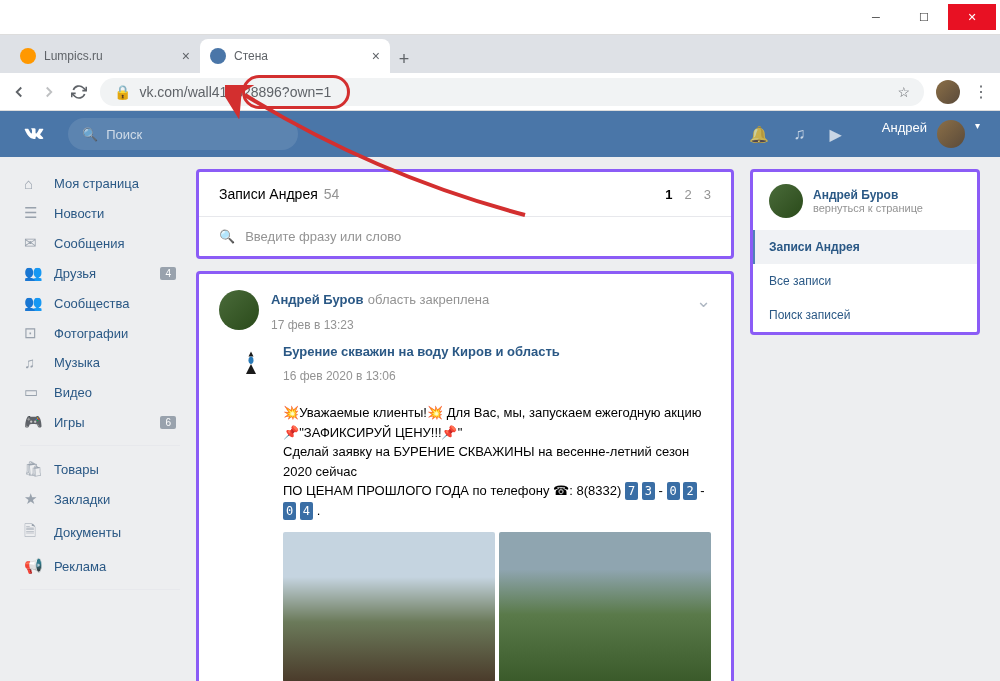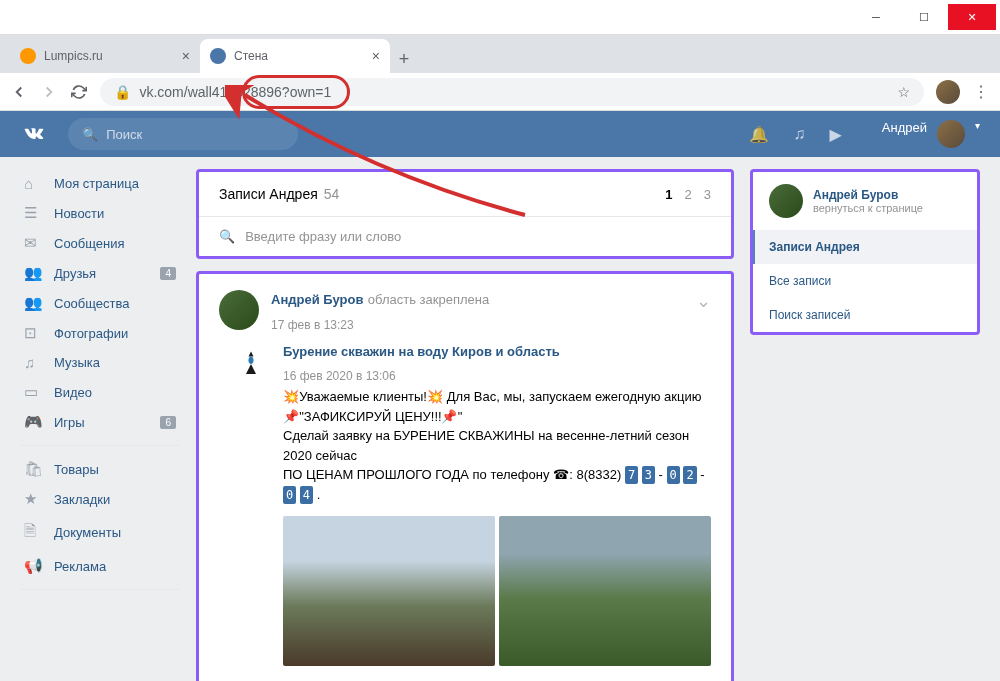--- a/index.html
+++ b/index.html
@@ -46,21 +46,21 @@
 .post-head{display:flex;gap:12px;align-items:flex-start}
 .post-ava{width:40px;height:40px;border-radius:50%;background:linear-gradient(135deg,#4a6b3a,#2a4a1a)}
 .post-meta{flex:1}
 .post-name{color:#2a5885;font-weight:600;font-size:13px}
 .post-pin{color:#939393;font-size:13px;font-weight:400}
 .post-date{color:#939393;font-size:12px;margin-top:10px}
 .chev{color:#aeb7c2;font-size:18px}
 .repost{margin-top:12px;padding-left:12px;display:flex;gap:12px}
 .repost-logo{width:40px;height:40px;border-radius:4px;background:#fff;display:flex;align-items:center;justify-content:center}
 .repost-body{flex:1}
-.post-text{font-size:13px;color:#000;line-height:1.5;margin-top:4px}
+.post-text{font-size:13px;color:#000;line-height:1.5;margin-top:20px}
 .emoji-badge{display:inline-block;background:#3a6ea5;color:#fff;padding:0 3px;border-radius:2px;font-size:12px;font-family:monospace}
 .photos{display:flex;gap:4px;margin-top:12px}
 .photo{flex:1;height:150px;border-radius:2px}
 .ph1{background:linear-gradient(to bottom,#c5d4e0 30%,#6b7a5a 60%,#4a3a2a)}
 .ph2{background:linear-gradient(to bottom,#8fa5b0 25%,#5a7a4a 55%,#3a5a2a)}
 .post-foot{border-top:1px solid #e7e8ec;padding:12px 20px;display:flex;align-items:center;gap:20px;color:#99a2ad;font-size:13px}
 .rightbar{width:230px}
 .rb-head{padding:12px 16px;display:flex;gap:10px;align-items:center}
 .rb-ava{width:34px;height:34px;border-radius:50%;background:linear-gradient(135deg,#4a6b3a,#2a4a1a)}
 .rb-name{color:#2a5885;font-weight:600;font-size:12px}

